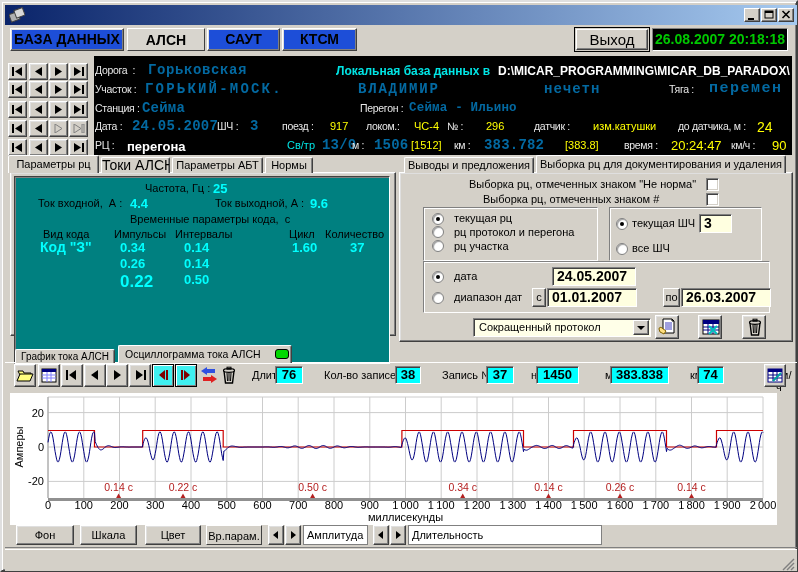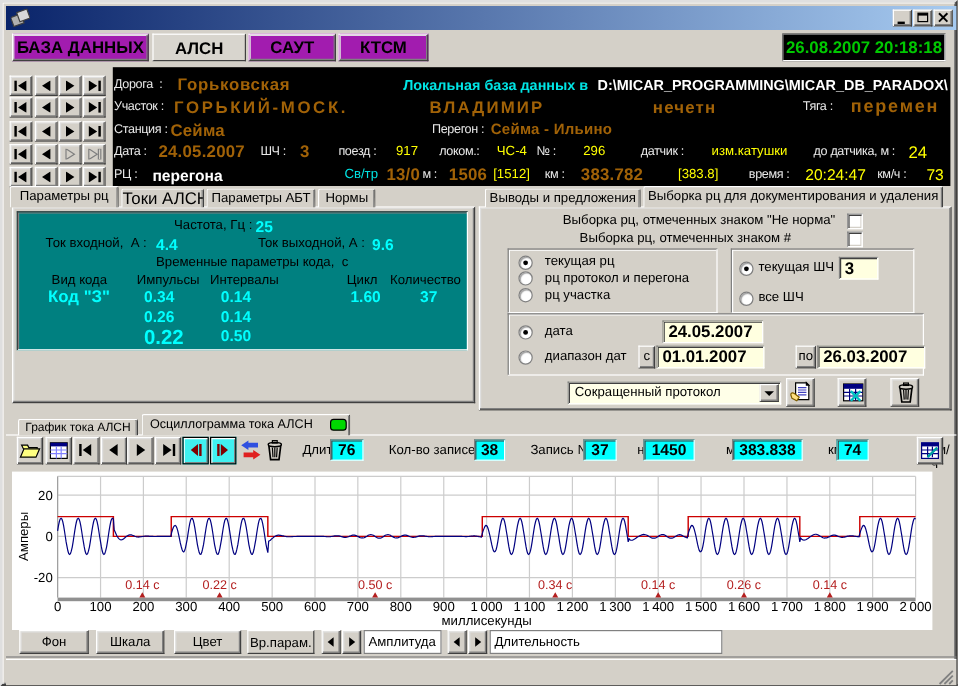--- a/index.html
+++ b/index.html
@@ -11,37 +11,37 @@
 
 .raised { border:1px solid; border-color:#ffffff #404040 #404040 #ffffff; box-shadow: inset -1px -1px 0 #808080, inset 1px 1px 0 #dfdfdf; background:#d4d0c8; }
 .sunkthin { border:1px solid; border-color:#808080 #ffffff #ffffff #808080; }
 .pressed { border:1px solid; border-color:#808080 #ffffff #ffffff #808080; background:#d4d0c8; }
 .groupbox { border:1px solid; border-color:#808080 #ffffff #ffffff #808080; box-shadow: 1px 1px 0 #ffffff inset; }
 
 #titlebar { left:3px; top:3px; width:792px; height:20px; background:linear-gradient(90deg,#0a246a,#a6caf0); color:#fff; font-weight:bold; font-size:11.5px; }
 #titlebar .txt { position:absolute; left:22px; top:3px; white-space:nowrap; }
 .wbtn { position:absolute; top:3px; width:16px; height:14px; background:#d4d0c8; border:1px solid; border-color:#ffffff #404040 #404040 #ffffff; box-shadow: inset -1px -1px 0 #808080; font-size:9px; text-align:center; color:#000; line-height:12px; font-weight:bold; }
 
-.topbtn { position:absolute; top:26px; height:23px; background:#a21caf; border:1px solid; border-color:#ffffff #404040 #404040 #ffffff; box-shadow: inset -1px -1px 0 #808080, inset 1px 1px 0 #dfdfdf; font-size:14px; font-weight:bold; text-align:center; line-height:21px; }
+.topbtn { position:absolute; top:26px; height:23px; background:#1d4ed8; border:1px solid; border-color:#ffffff #404040 #404040 #ffffff; box-shadow: inset -1px -1px 0 #808080, inset 1px 1px 0 #dfdfdf; font-size:14px; font-weight:bold; text-align:center; line-height:21px; }
 
 #blackpanel { left:92px; top:54px; width:698px; height:99px; background:#000; }
 #navstrip { left:3px; top:54px; width:89px; height:99px; background:#d4d0c8; }
 .navbtn { position:absolute; width:19px; height:17px; background:#d4d0c8; border:1px solid; border-color:#ffffff #404040 #404040 #ffffff; box-shadow: inset -1px -1px 0 #808080, inset 1px 1px 0 #dfdfdf; }
 .navbtn svg { position:absolute; left:2px; top:3px; }
 .brow { position:absolute; left:0; width:792px; height:19px; white-space:nowrap; color:#fff; font-size:11px; }
 .brow span { vertical-align:baseline; }
 .lab { color:#e8e8e8; font-size:10.5px; letter-spacing:-0.3px; }
 .yv { color:#ffff00; }
-.yb { color:#a16207; font-weight:bold; font-size:13px; letter-spacing:0.2px; }
+.yb { color:#0369a1; font-weight:bold; font-size:13px; letter-spacing:0.2px;font-family:Liberation Mono, monospace; }
 .cyv { color:#00e5e5; font-weight:bold; }
 
 .tab { position:absolute; background:#d4d0c8; border:1px solid; border-color:#ffffff #404040 #d4d0c8 #ffffff; border-bottom:none; border-radius:2px 2px 0 0; box-shadow: inset -1px 0 0 #808080; text-align:center; white-space:nowrap; overflow:hidden; }
 .card { position:absolute; background:#d4d0c8; border:1px solid; border-color:#ffffff #404040 #404040 #ffffff; box-shadow: inset -1px -1px 0 #808080, inset 1px 1px 0 #dfdfdf; }
 
-#teal { left:12px; top:174px; width:376px; height:116px; background:#008080; border:1px solid; border-color:#404040 #ffffff #ffffff #404040; box-shadow: inset 1px 1px 0 #808080; color:#000; font-size:11px; white-space:nowrap; }
+#teal { left:12px; top:174px; width:376px; height:188px; background:#008080; border:1px solid; border-color:#404040 #ffffff #ffffff #404040; box-shadow: inset 1px 1px 0 #808080; color:#000; font-size:11px; white-space:nowrap; }
 .tealval { color:#00ffff; font-weight:bold; }
 
 .chk { position:absolute; width:13px; height:13px; background:#fff; border:1px solid; border-color:#808080 #ffffff #ffffff #808080; box-shadow: inset 1px 1px 0 #404040, inset -1px -1px 0 #d4d0c8; }
 .radio { position:absolute; width:12px; height:12px; border-radius:50%; background:#fff; border:1px solid #808080; box-shadow: inset 1px 1px 1px #a0a0a0; }
 .radio.sel::after { content:""; position:absolute; left:3px; top:3px; width:4px; height:4px; border-radius:50%; background:#000; }
 .field { position:absolute; background:#ffffe0; border:1px solid; border-color:#808080 #ffffff #ffffff #808080; box-shadow: inset 1px 1px 0 #404040; font-weight:bold; font-size:14px; color:#000; padding-left:4px; }
 .minibtn { position:absolute; background:#d4d0c8; border:1px solid; border-color:#ffffff #404040 #404040 #ffffff; box-shadow: inset -1px -1px 0 #808080; text-align:center; font-size:11px; }
 
 .tbtn { position:absolute; top:362px; width:22px; height:23px; background:#d4d0c8; border:1px solid; border-color:#ffffff #404040 #404040 #ffffff; box-shadow: inset -1px -1px 0 #808080, inset 1px 1px 0 #dfdfdf; }
 .cyfield { position:absolute; top:364px; height:18px; background:#00ffff; border:1px solid; border-color:#808080 #ffffff #ffffff #808080; box-shadow: inset 1px 1px 0 #404040; font-weight:bold; font-size:13px; color:#000; text-align:center; line-height:15px; }
@@ -68,20 +68,23 @@
           <g stroke="#000" stroke-width="1.6">
             <line x1="3.5" y1="2" x2="10.5" y2="9"></line>
             <line x1="10.5" y1="2" x2="3.5" y2="9"></line>
           </g>
         </svg></div>
   </div>
   <div class="topbtn" style="left:8px; width:114px;">БАЗА ДАННЫХ</div>
   <div class="topbtn pressed" style="left:125px; width:78px; background:#d8d5ce; box-shadow:none; line-height:23px;">АЛСН</div>
   <div class="topbtn" style="left:205px; width:73px;">САУТ</div>
   <div class="topbtn" style="left:280px; width:75px;">КТСМ</div>
+  <div class="abs" style="left:572px;top:25px;width:76px;height:25px;background:#d4d0c8;border:1px solid #000;">
+      <div class="abs" style="left:1px;top:1px;width:72px;height:21px;border:1px solid;border-color:#ffffff #404040 #404040 #ffffff;box-shadow:inset -1px -1px 0 #808080;text-align:center;font-size:15px;line-height:20px;">Выход</div>
+    </div>
   <div class="abs sunkthin" style="left:650px;top:26px;width:136px;height:23px;background:#000;color:#00c800;font-weight:bold;font-size:14px;text-align:center;line-height:21px;">26.08.2007&nbsp;20:18:18</div>
 
   <div id="navstrip" class="abs">
       <div class="navbtn" style="left:3px;top:7px">
         <svg width="13" height="9">
           <rect x="1" y="0" width="2" height="9" fill="#000"></rect>
           <polygon points="11,0 4,4.5 11,9" fill="#000"></polygon>
         </svg>
       </div>
       <div class="navbtn" style="left:24px;top:7px">
@@ -233,21 +236,21 @@
       <span class="abs yb" style="left:228px;font-size:14px;top:-2px">13/0</span>
       <span class="abs lab" style="left:258px">м :</span>
       <span class="abs yb" style="left:280px;font-size:14px;top:-2px">1506</span>
       <span class="abs yv" style="left:317px">[1512]</span>
       <span class="abs lab" style="left:360px">км :</span>
       <span class="abs yb" style="left:390px;font-size:14px;top:-2px">383.782</span>
       <span class="abs yv" style="left:471px">[383.8]</span>
       <span class="abs lab" style="left:530px">время :</span>
       <span class="abs yv" style="left:577px;font-size:13px;top:-1px">20:24:47</span>
       <span class="abs lab" style="left:637px">км/ч :</span>
-      <span class="abs yv" style="left:678px;font-size:13px;top:-1px">73</span>
+      <span class="abs yv" style="left:678px;font-size:13px;top:-1px">90</span>
     </div>
   </div>
 
   <div class="abs card" style="left:8px;top:170px;width:386px;height:164px;"></div>
   <div class="abs card" style="left:397px;top:170px;width:394px;height:170px;"></div>
   <div class="tab" style="left:6px;top:153px;width:91px;height:18px;line-height:17px;font-size:11px;z-index:3">Параметры рц</div>
   <div class="tab" style="left:99px;top:155px;width:69px;height:16px;line-height:15px;font-size:14px;">Токи АЛСН</div>
   <div class="tab" style="left:170px;top:155px;width:91px;height:16px;line-height:15px;font-size:11px;">Параметры АБТ</div>
   <div class="tab" style="left:263px;top:155px;width:48px;height:16px;line-height:15px;font-size:11px;">Нормы</div>
   <div class="tab" style="left:402px;top:155px;width:130px;height:16px;line-height:15px;font-size:11px;">Выводы и предложения</div>

